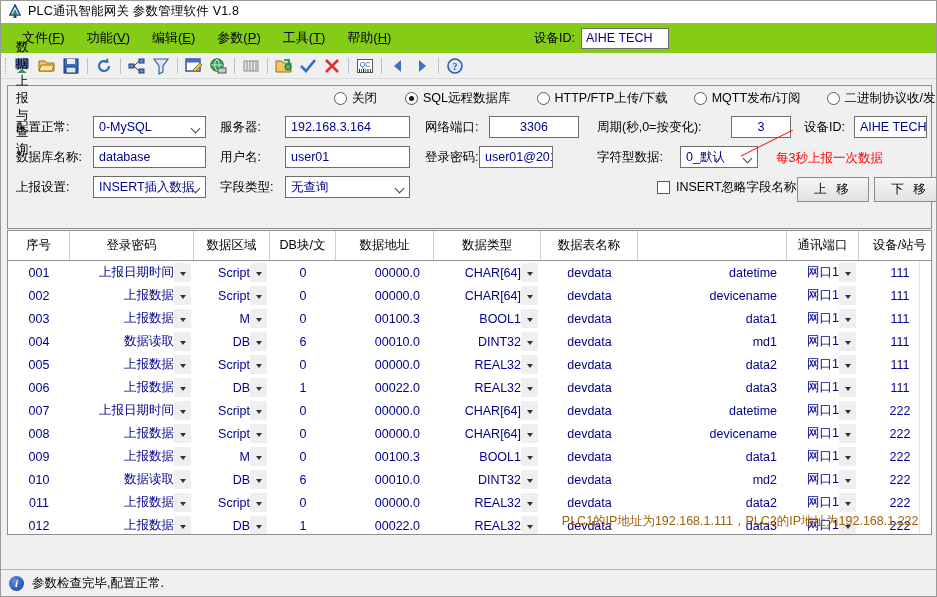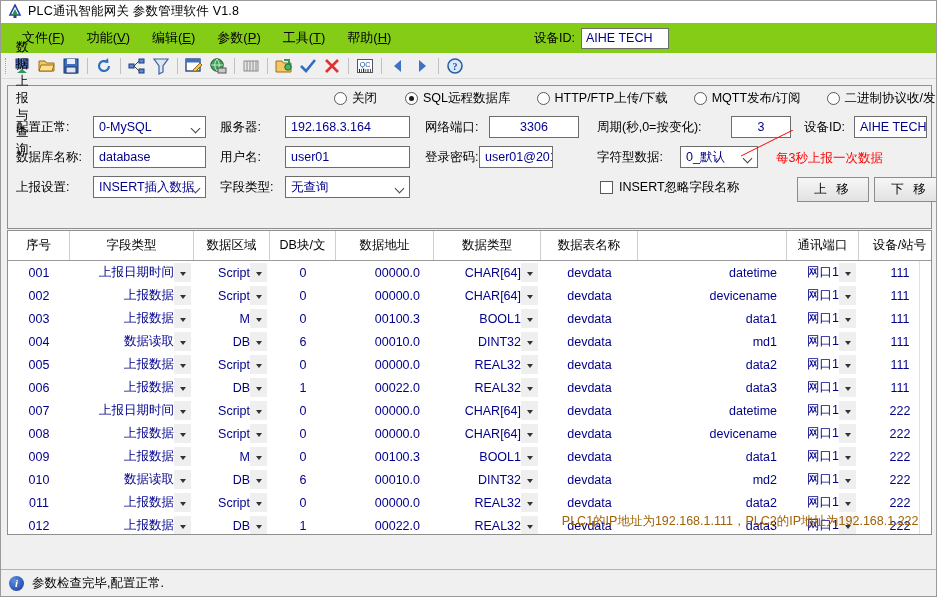--- a/index.html
+++ b/index.html
@@ -537,37 +537,37 @@
       <span class="fl" style="left:8px;">上报设置:</span>
       <div class="fs" style="left:85px; width:113px;">
         <span class="cv">INSERT插入数据</span>
         <span class="arr"></span>
       </div>
       <span class="fl" style="left:212px;">字段类型:</span>
       <div class="fs" style="left:277px; width:125px;">
         <span class="cv">无查询</span>
         <span class="arr"></span>
       </div>
-      <div class="chk-inline" style="left:592px; top:3px;">
+      <div class="chk-inline" style="left:649px; top:3px;">
         <span class="chk-box"></span>
         <span>INSERT忽略字段名称</span>
       </div>
       <div class="btn" style="left:789px; top:1px; width:72px;">上 移</div>
       <div class="btn" style="left:866px; top:1px; width:72px;">下 移</div>
     </div>
 
     <svg style="position:absolute; left:727px; top:44px; width:60px; height:28px; pointer-events:none;">
       <line x1="58" y1="0" x2="6" y2="26" stroke="#ff0000" stroke-width="1"></line>
     </svg>
   </div>
 
   <div class="grid">
     <div class="ghead">
       <div class="gh" style="width:62px;">序号</div>
-      <div class="gh" style="width:124px;">字段类型</div>
+      <div class="gh" style="width:124px;">登录密码</div>
       <div class="gh" style="width:76px;">数据区域</div>
       <div class="gh" style="width:66px;">DB块/文</div>
       <div class="gh" style="width:98px;">数据地址</div>
       <div class="gh" style="width:107px;">数据类型</div>
       <div class="gh" style="width:97px;">数据表名称</div>
       <div class="gh" style="width:149px;"></div>
       <div class="gh" style="width:72px;">通讯端口</div>
       <div class="gh" style="width:82px;">设备/站号</div>
 
     </div>

